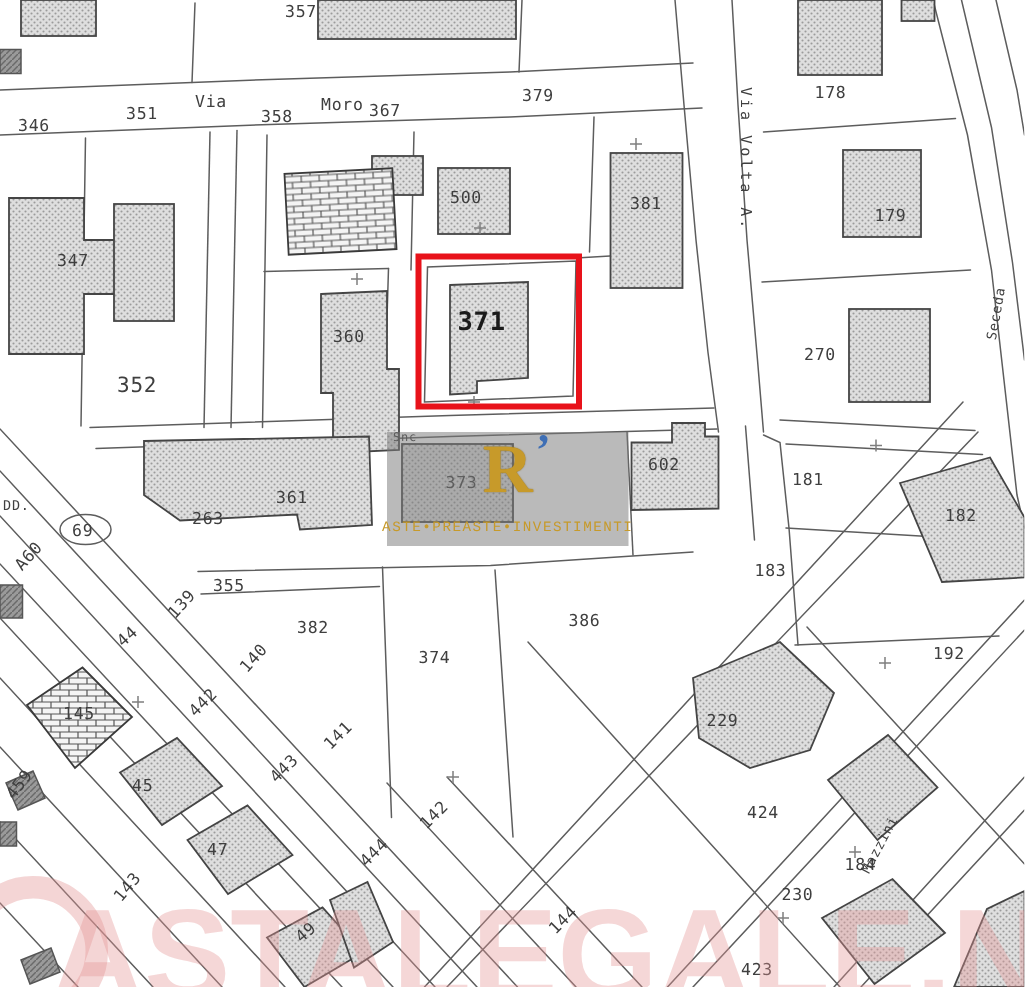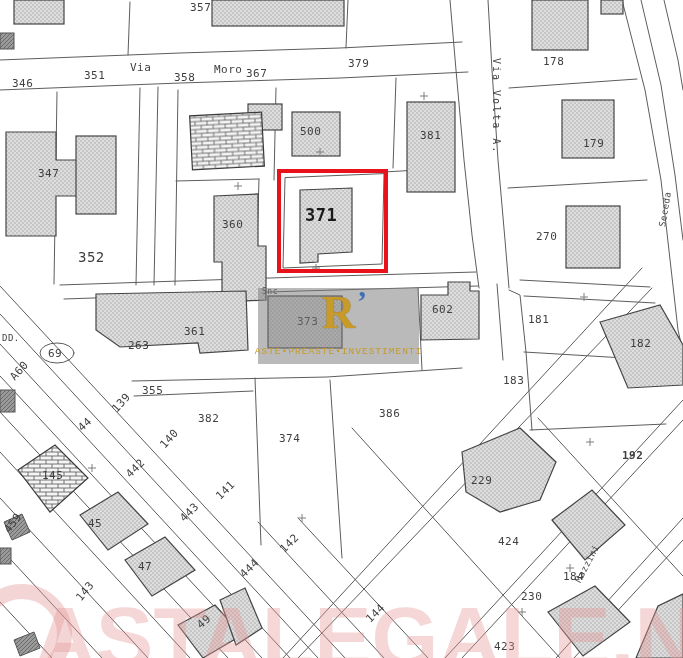--- a/index.html
+++ b/index.html
@@ -183,21 +183,21 @@
       <span class="map-label vert" style="left: 491px; top: 58px; font-size: 10px; color: rgb(63, 63, 63);">Via Volta A.</span>
       <span class="map-label" style="left: 38px; top: 168px; color: rgb(63, 63, 63);">347</span>
       <span class="map-label" style="left: 78px; top: 250px; font-size: 14px; color: rgb(63, 63, 63);">352</span>
       <span class="map-label" style="left: 222px; top: 219px; color: rgb(63, 63, 63);">360</span>
       <span class="map-label" style="left: 305px; top: 207px; font-size: 17px; font-weight: bold; color: rgb(26, 26, 26);">371</span>
       <span class="map-label" style="left: 536px; top: 231px; color: rgb(63, 63, 63);">270</span>
       <span class="map-label" style="left: 658px; top: 226px; transform: rotate(-80deg); font-size: 9px; color: rgb(63, 63, 63);">Seceda</span>
       <span class="map-label" style="left: 528px; top: 314px; color: rgb(63, 63, 63);">181</span>
       <span class="map-label" style="left: 630px; top: 338px; color: rgb(63, 63, 63);">182</span>
       <span class="map-label" style="left: 503px; top: 375px; color: rgb(63, 63, 63);">183</span>
-      <span class="map-label" style="left: 622px; top: 450px; color: rgb(63, 63, 63); font-weight: bold;">192</span>
+      <span class="map-label" style="left: 622px; top: 430px; color: rgb(63, 63, 63);">192</span>
       <span class="map-label" style="left: 432px; top: 304px; color: rgb(63, 63, 63);">602</span>
       <span class="map-label" style="left: 297px; top: 316px; color: rgb(63, 63, 63);">373</span>
       <span class="map-label" style="left: 262px; top: 288px; font-size: 8px; color: rgb(63, 63, 63);">Snc</span>
       <span class="map-label" style="left: 128px; top: 327px; color: rgb(63, 63, 63); margin-top: 13px;">263</span>
       <span class="map-label" style="left: 184px; top: 326px; color: rgb(63, 63, 63);">361</span>
       <span class="map-label" style="left: 2px; top: 334px; font-size: 9px; color: rgb(63, 63, 63);">DD.</span>
       <span class="map-label" style="left: 48px; top: 348px; color: rgb(63, 63, 63);">69</span>
       <span class="map-label" style="left: 8px; top: 375px; transform: rotate(-48deg); color: rgb(63, 63, 63);">A60</span>
       <span class="map-label" style="left: 110px; top: 407px; transform: rotate(-48deg); color: rgb(63, 63, 63);">139</span>
       <span class="map-label" style="left: 76px; top: 425px; transform: rotate(-42deg); color: rgb(63, 63, 63);">44</span>

